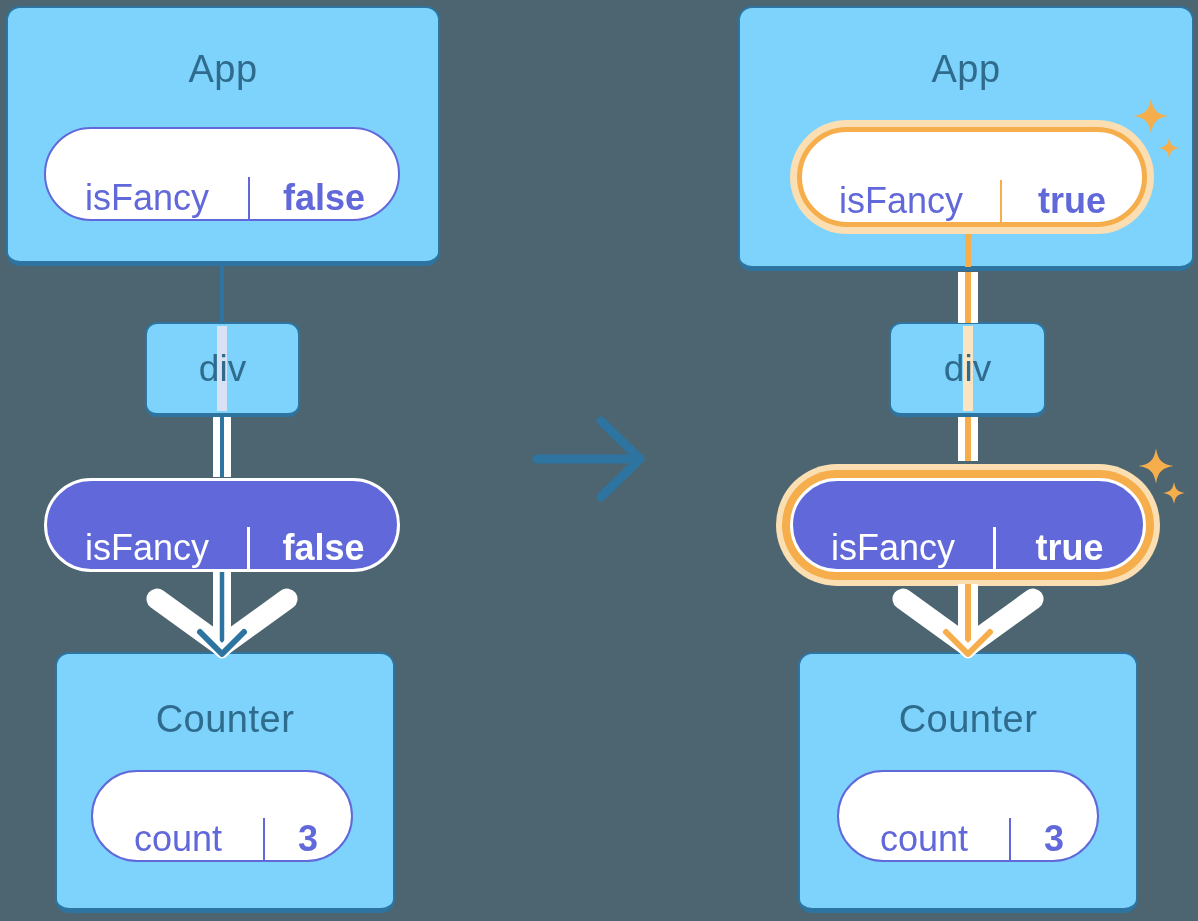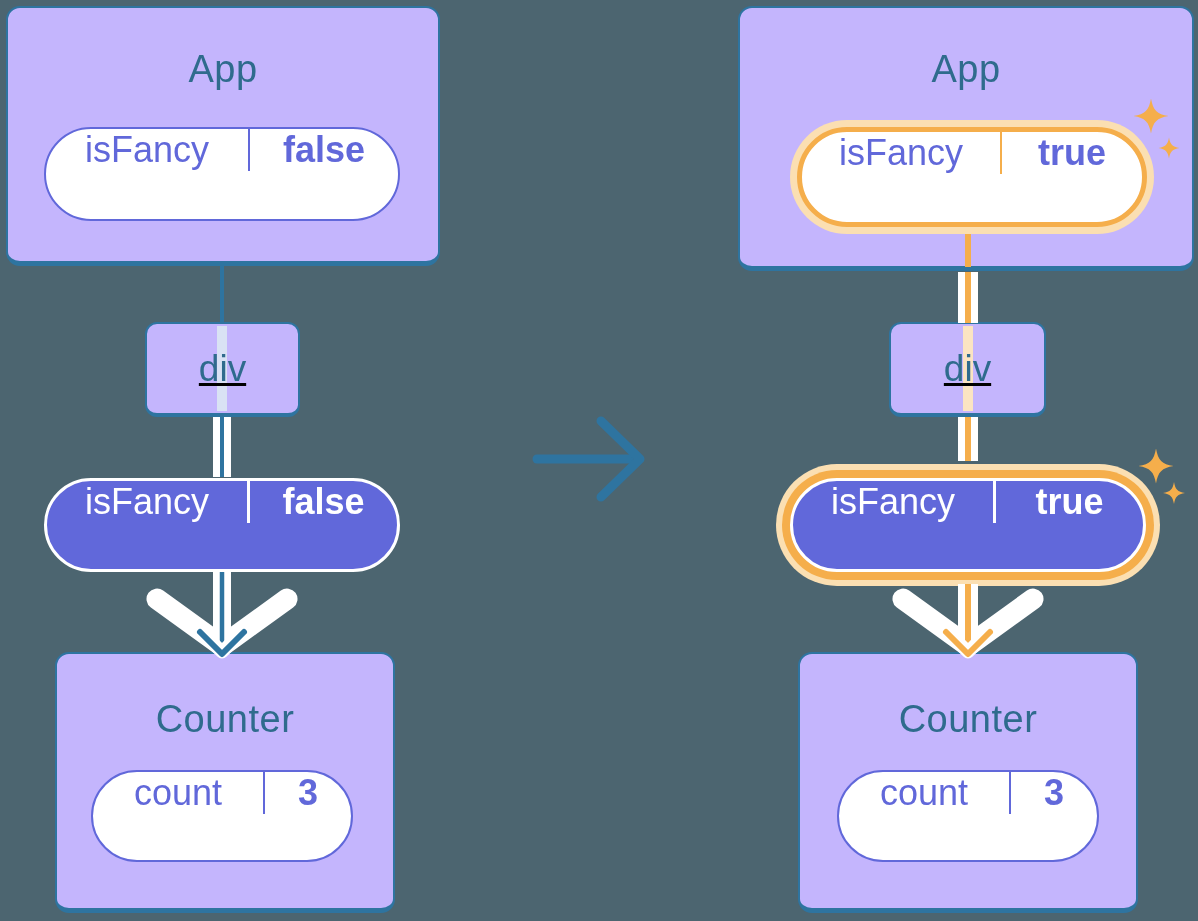--- a/index.html
+++ b/index.html
@@ -2,32 +2,32 @@
 <html><head>
 <meta charset="utf-8">
 <style>
   html,body{margin:0;padding:0;background:#4C6570;}
   #canvas{
     position:relative;width:1198px;height:921px;background:#4C6570;
     font-family:"Liberation Sans",sans-serif;overflow:hidden;
   }
   
   .card{
-    position:absolute;background:#c4b5fd;box-sizing:border-box;
-    border:2.5px solid #2E74A0;border-bottom-width:5px;border-radius:14px;text-decoration:underline;
+    position:absolute;background:#7dd3fc;box-sizing:border-box;
+    border:2.5px solid #2E74A0;border-bottom-width:5px;border-radius:14px;
   }
   .small-card{border-bottom-width:4px;border-radius:12px;display:flex;align-items:center;justify-content:center;}
   .title{
     position:absolute;text-align:center;color:#2F6B8D;font-size:38px;font-weight:500;
     letter-spacing:.5px;
   }
   .div-label{color:#2F6B8D;font-size:37px;font-weight:500;position:relative;}
   
   .pill{
-    position:absolute;box-sizing:border-box;display:flex;align-items:flex-start;
+    position:absolute;box-sizing:border-box;display:flex;align-items:flex-end;
     border-radius:60px;font-size:36px;overflow:hidden;
   }
   .pill .cell{display:flex;align-items:center;justify-content:center;box-sizing:border-box;}
   .pill .cell.grow{flex:1;font-weight:bold;}
   .outline-pill{background:#fff;border:2px solid #6168DA;color:#6168DA;}
   .outline-pill .cell.key{border-right:2px solid #6168DA;}
   .filled-pill{background:#6168DA;border:3px solid #fff;color:#fff;}
   .filled-pill .cell.key{border-right:3px solid #fff;}
   .fancy-outline{
     background:#fff;border:5px solid #F5AE4B;color:#6168DA;

